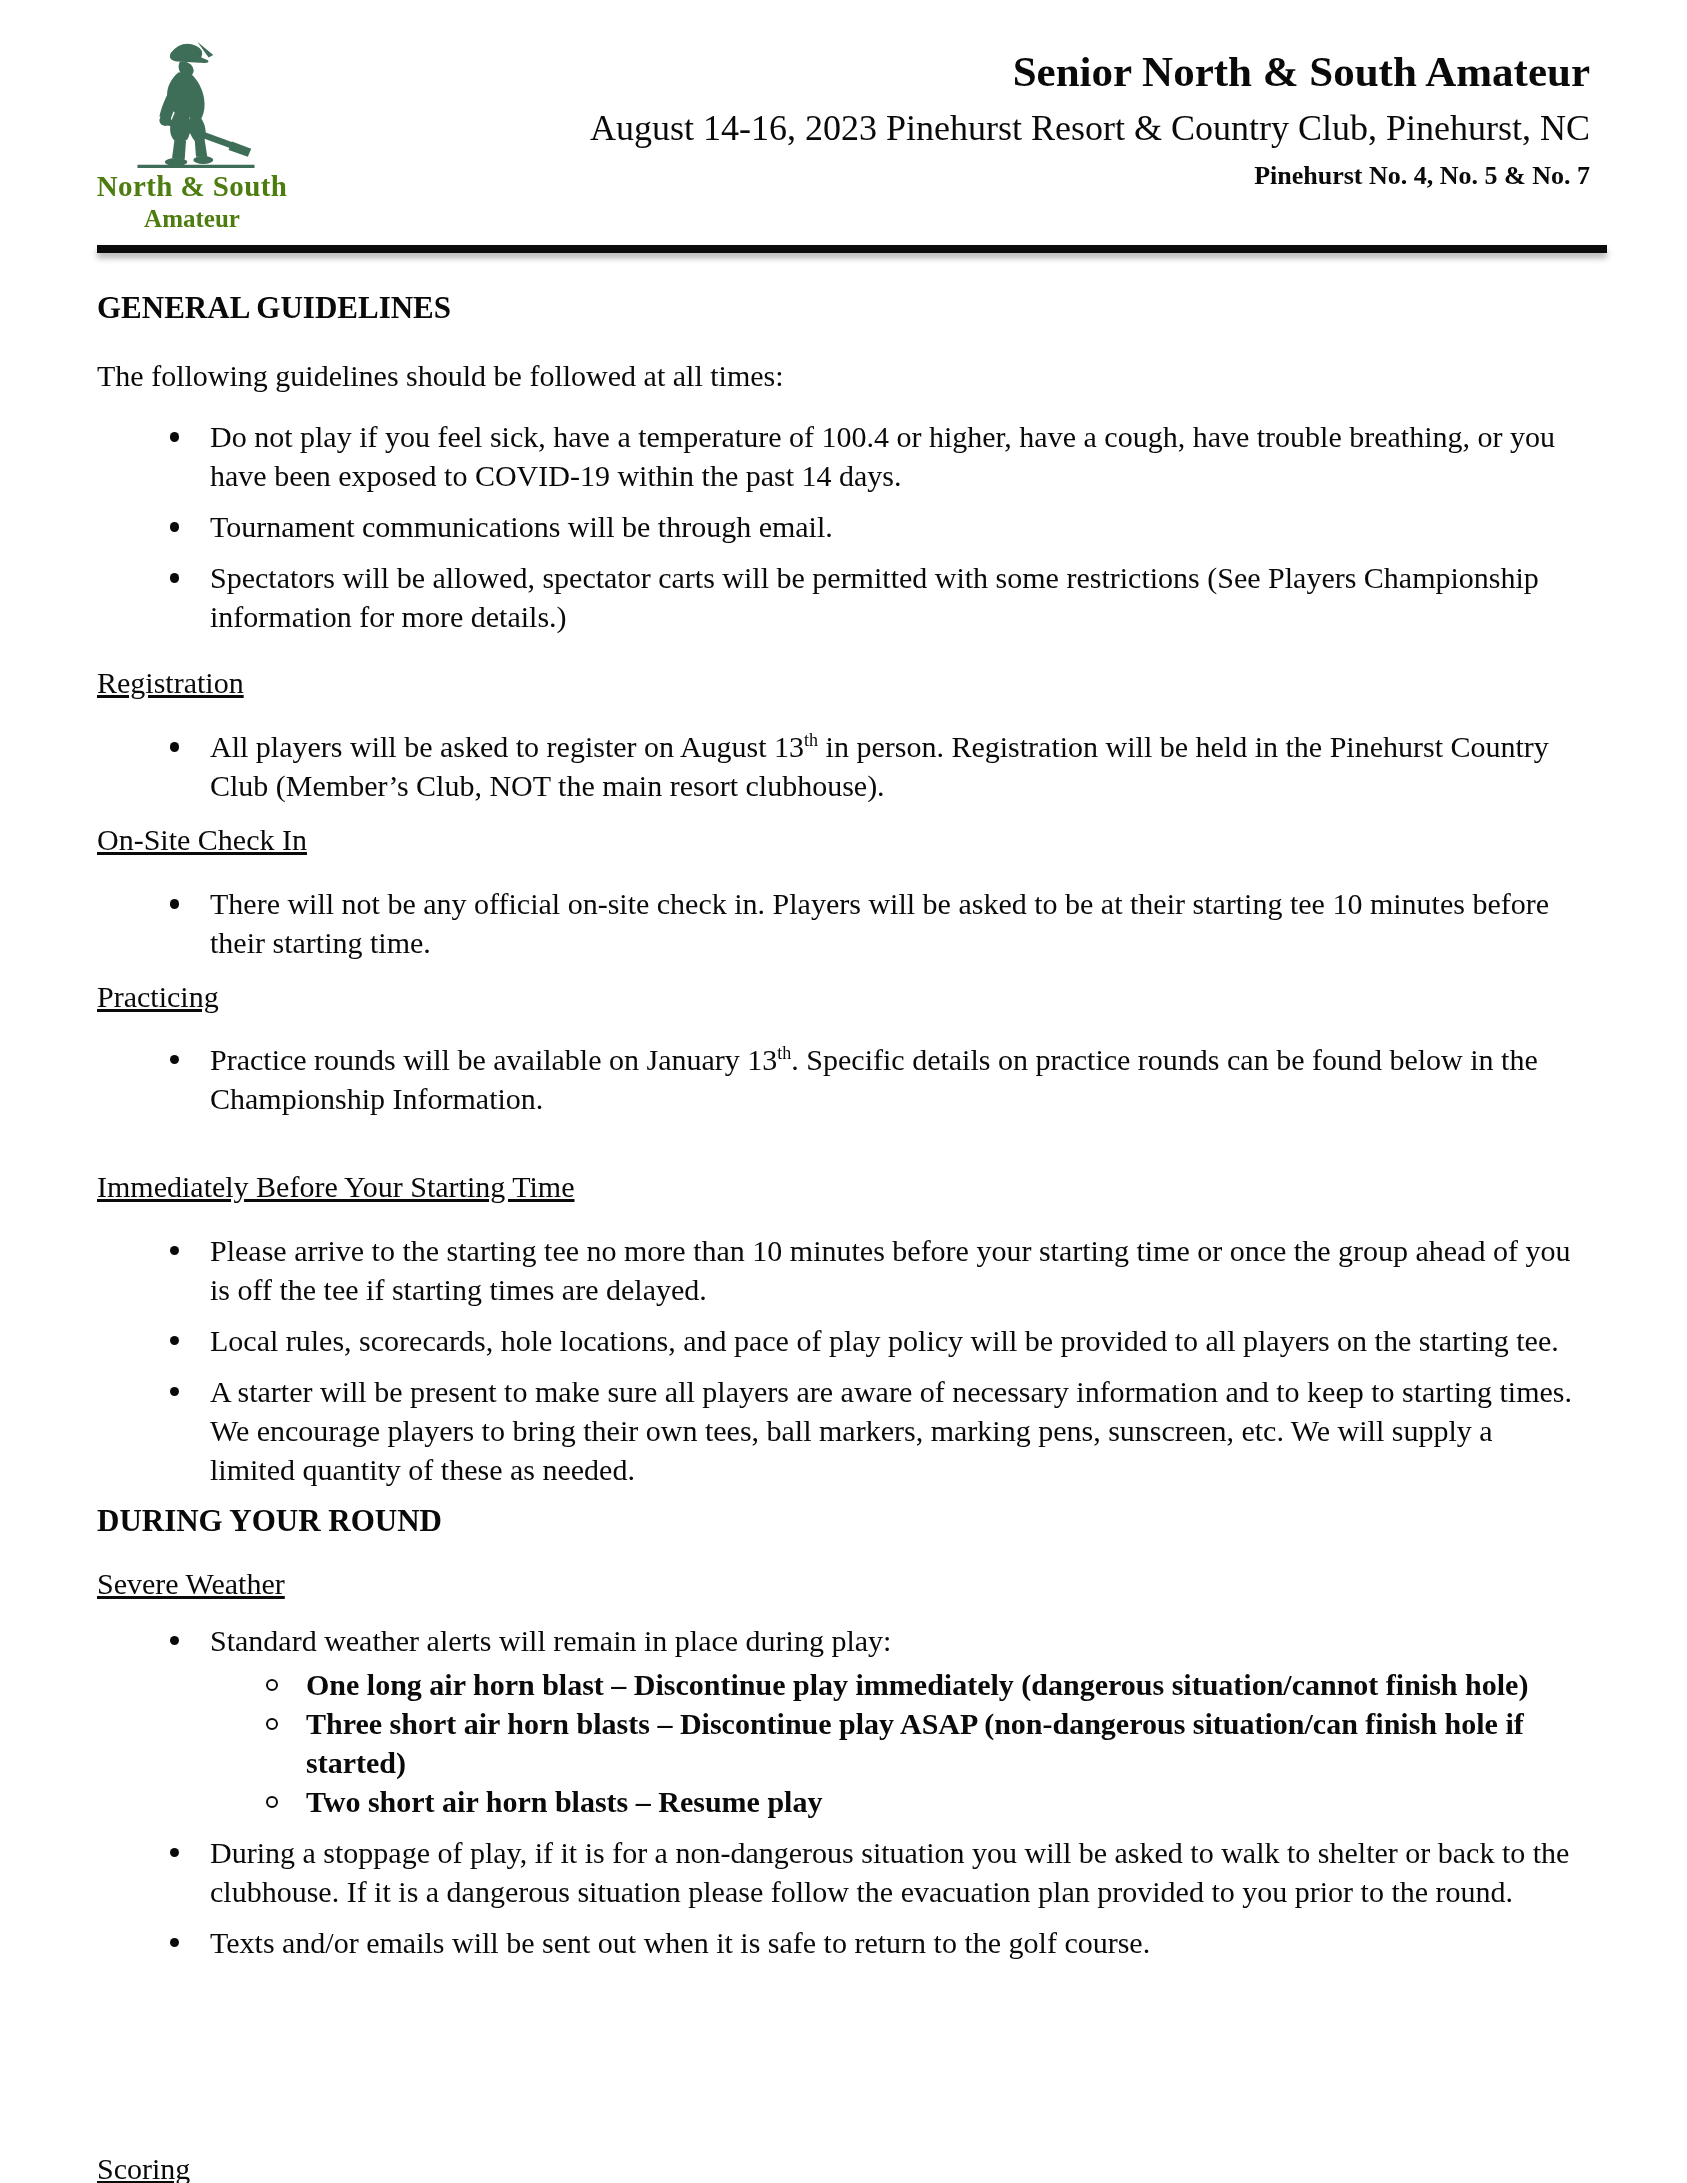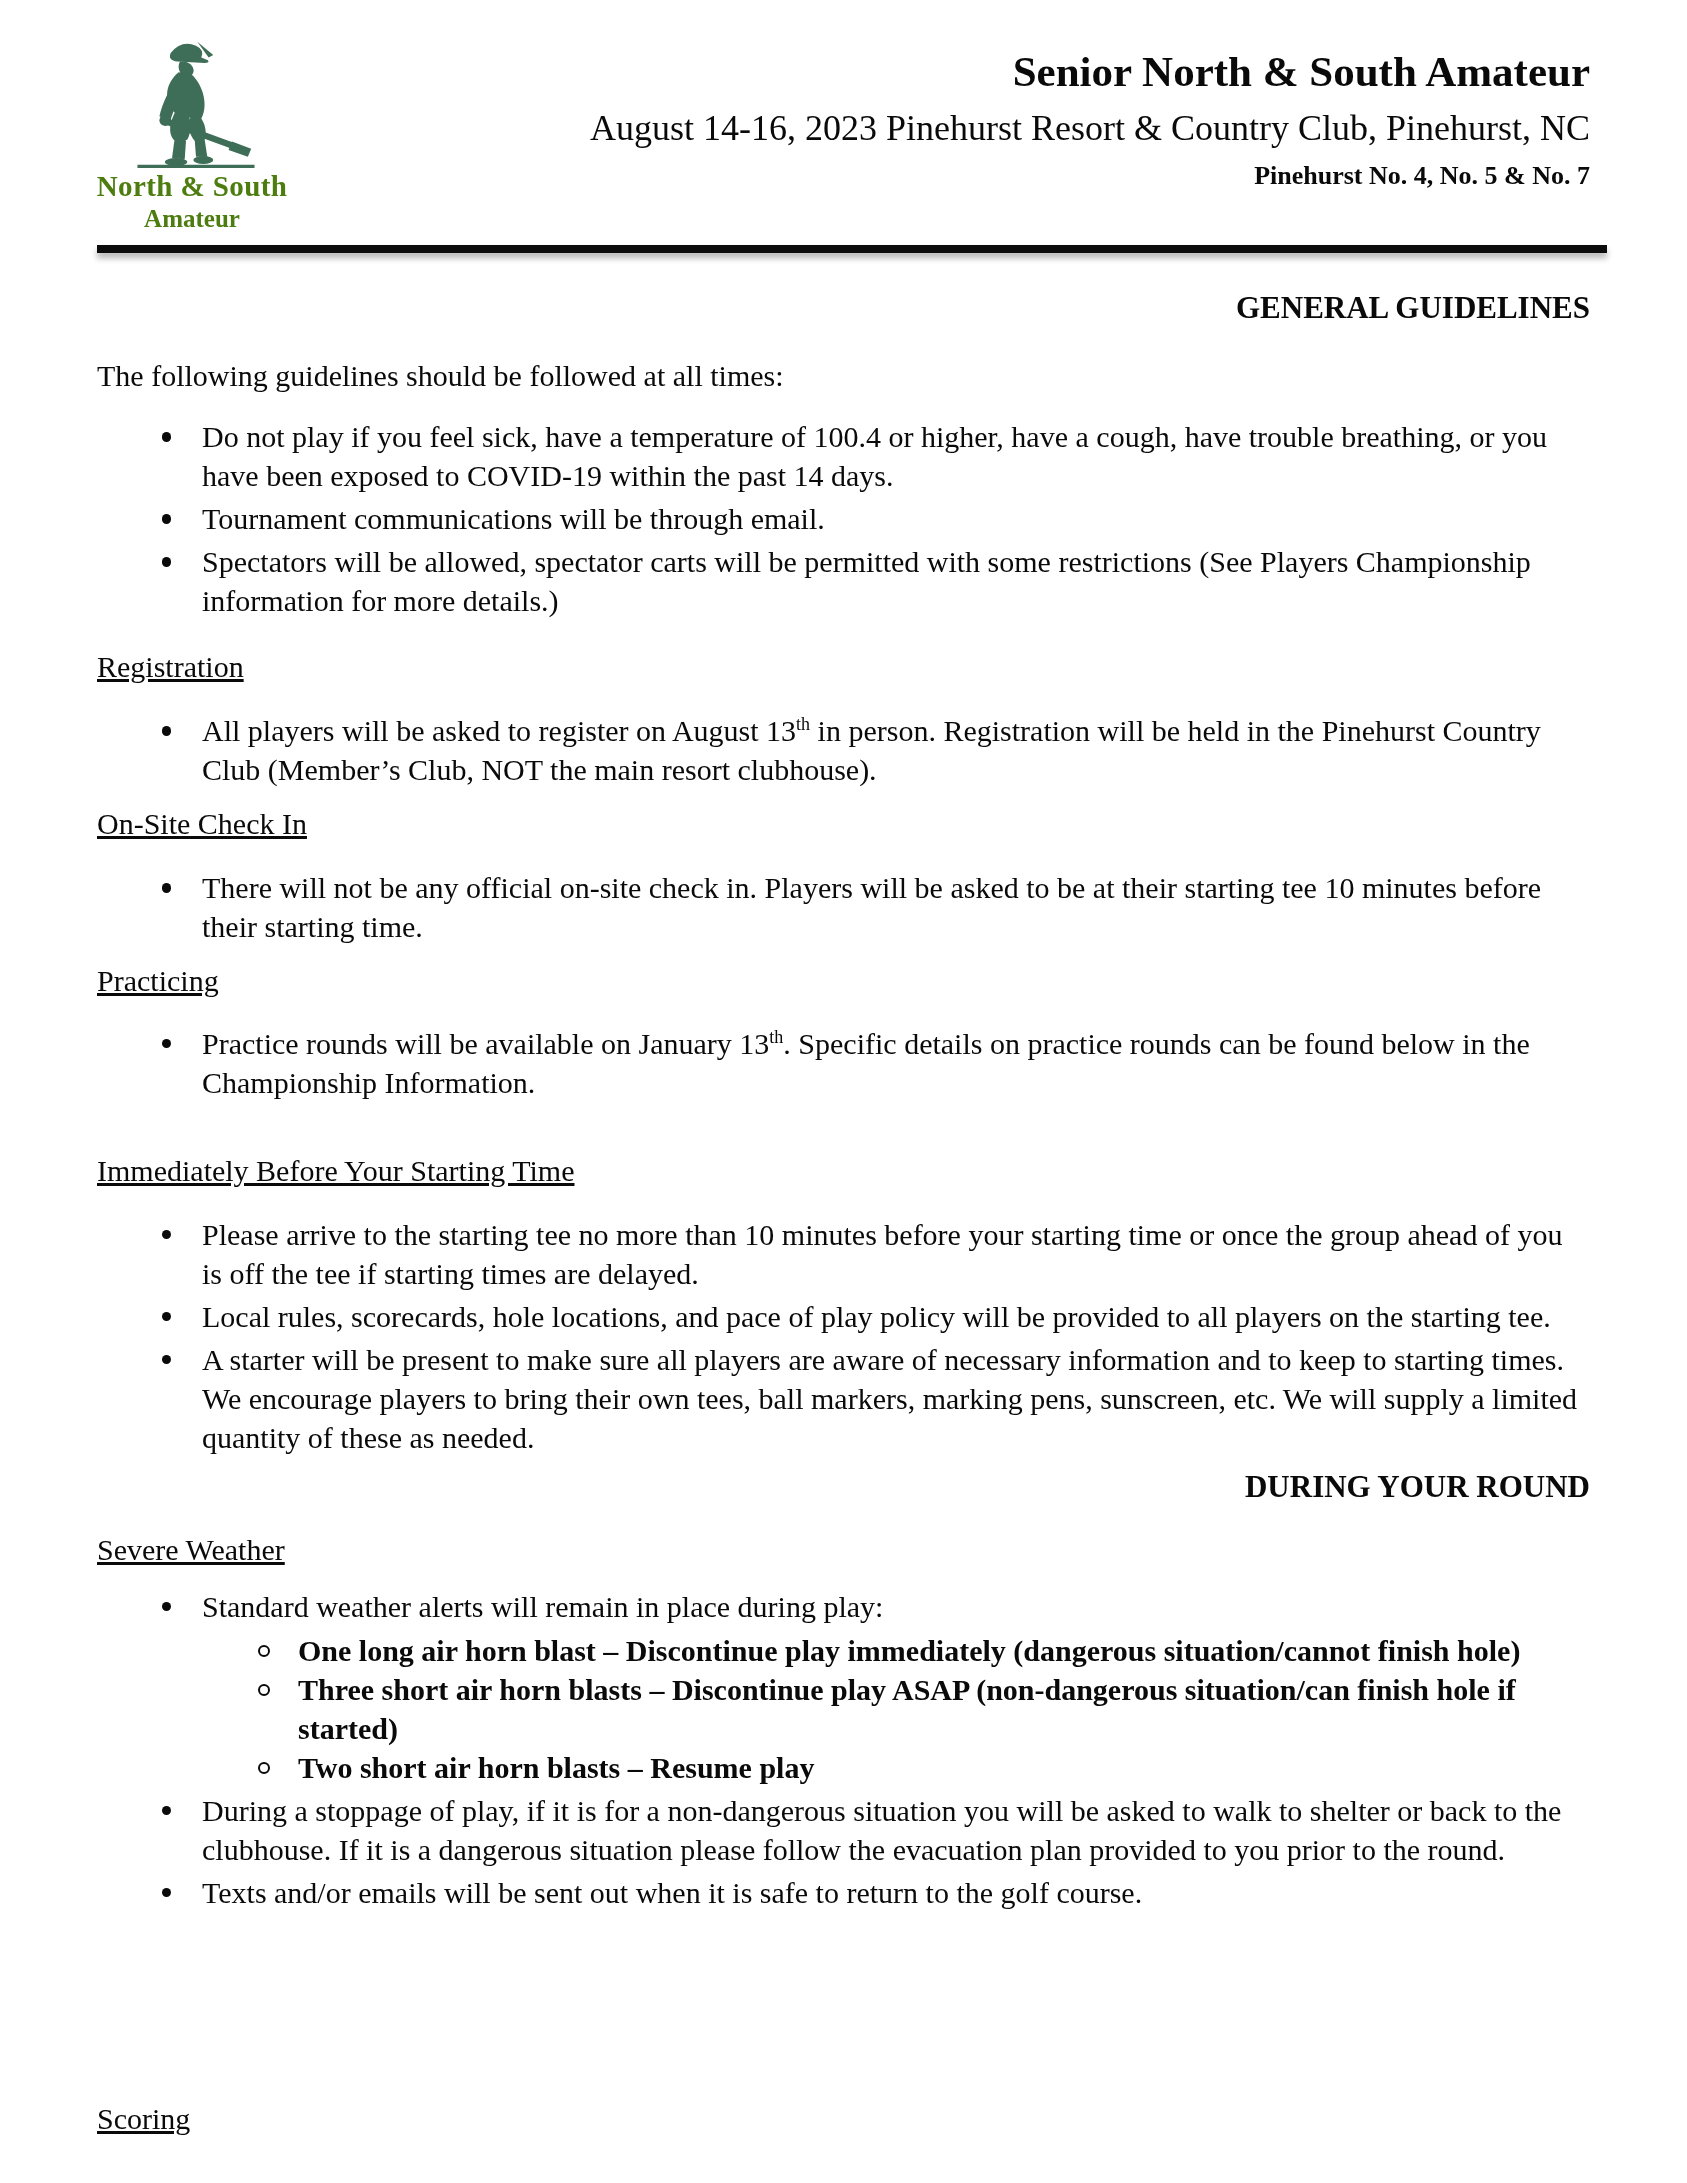--- a/index.html
+++ b/index.html
@@ -31,26 +31,26 @@
 
   .rule {
     height:8.4px; background:#0b0b0b;
     margin:0 80px 0 97px;
     box-shadow:0 5px 5.9px rgba(0,0,0,0.30);
   }
 
   
   .doc { padding:0 97px; font-size:30px; line-height:39px; }
 
-  .sec-title { font-size:31px; font-weight:bold; text-align:right; margin:0; line-height:39px; }
+  .sec-title { font-size:31px; font-weight:bold; text-align:left; margin:0; line-height:39px; }
   .sub-head  { font-size:30px; font-weight:normal; text-decoration:underline; margin:0; line-height:39px; }
   .intro     { margin:0; }
 
   ul.blist { list-style:none; margin:0; padding:0; }
-  ul.blist > li { position:relative; padding-left:101px; margin:4px; }
+  ul.blist > li { position:relative; padding-left:101px; margin:12px; }
   ul.blist > li::before {
     content:""; position:absolute; left:61px; top:15px;
     width:9.3px; height:9.3px; border-radius:50%; background:#0a0a0a;
   }
 
   ul.sublist { list-style:none; margin:5px 0 0 0; padding:0; }
   ul.sublist > li { position:relative; padding-left:96px; margin:0;font-weight:bold; }
   ul.sublist > li::before {
     content:""; position:absolute; left:56px; top:13.5px;
     width:8.4px; height:8.4px; border:2.5px solid #0a0a0a; border-radius:50%; background:transparent;

